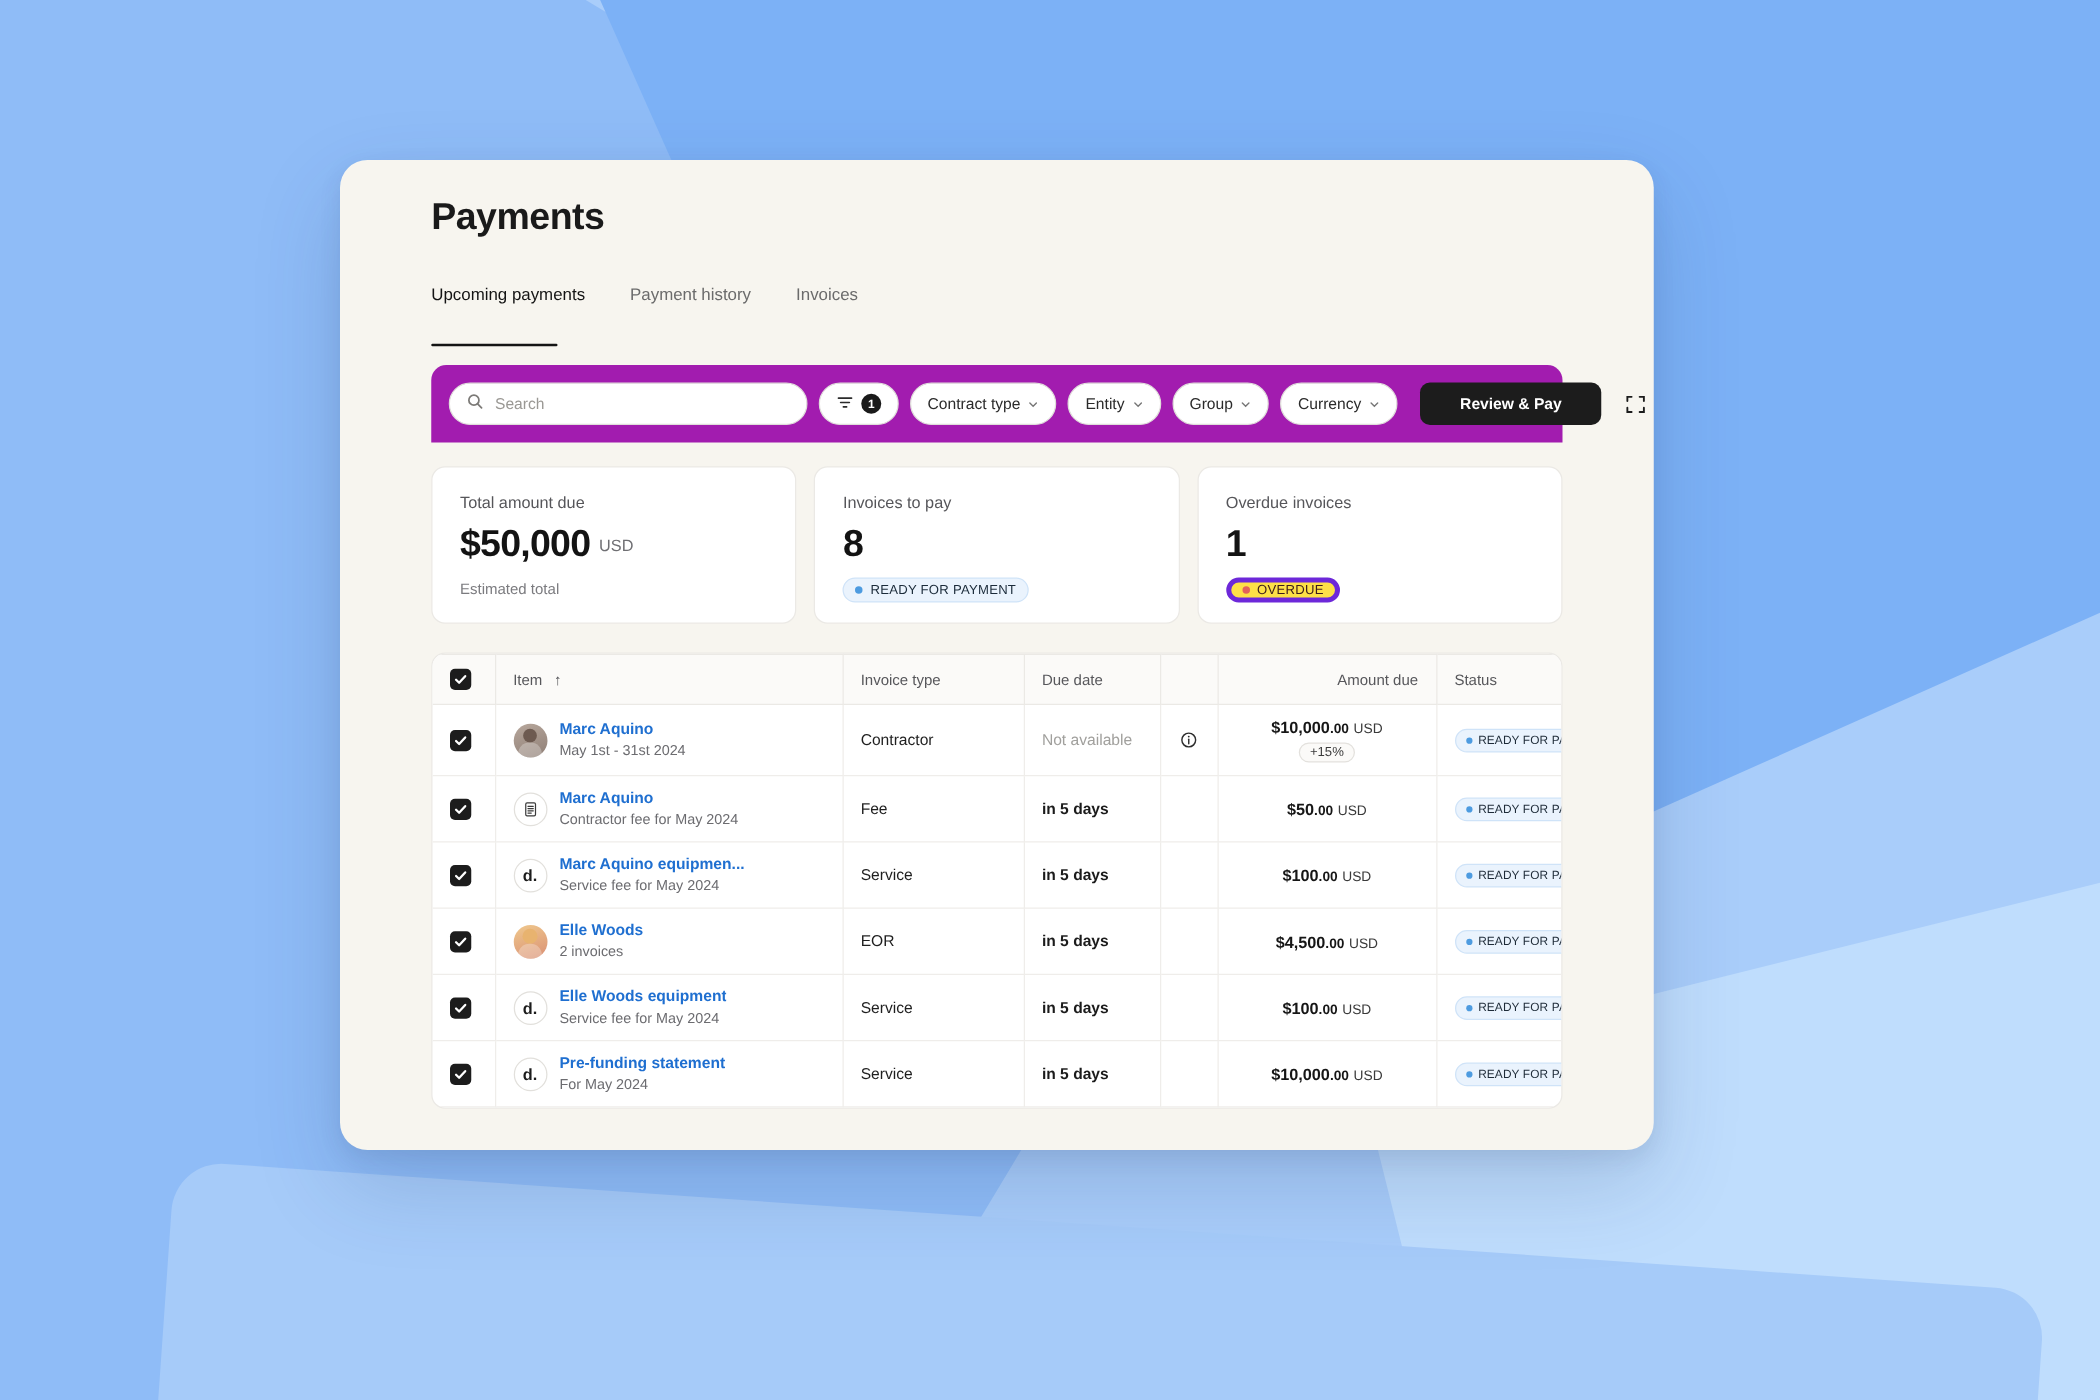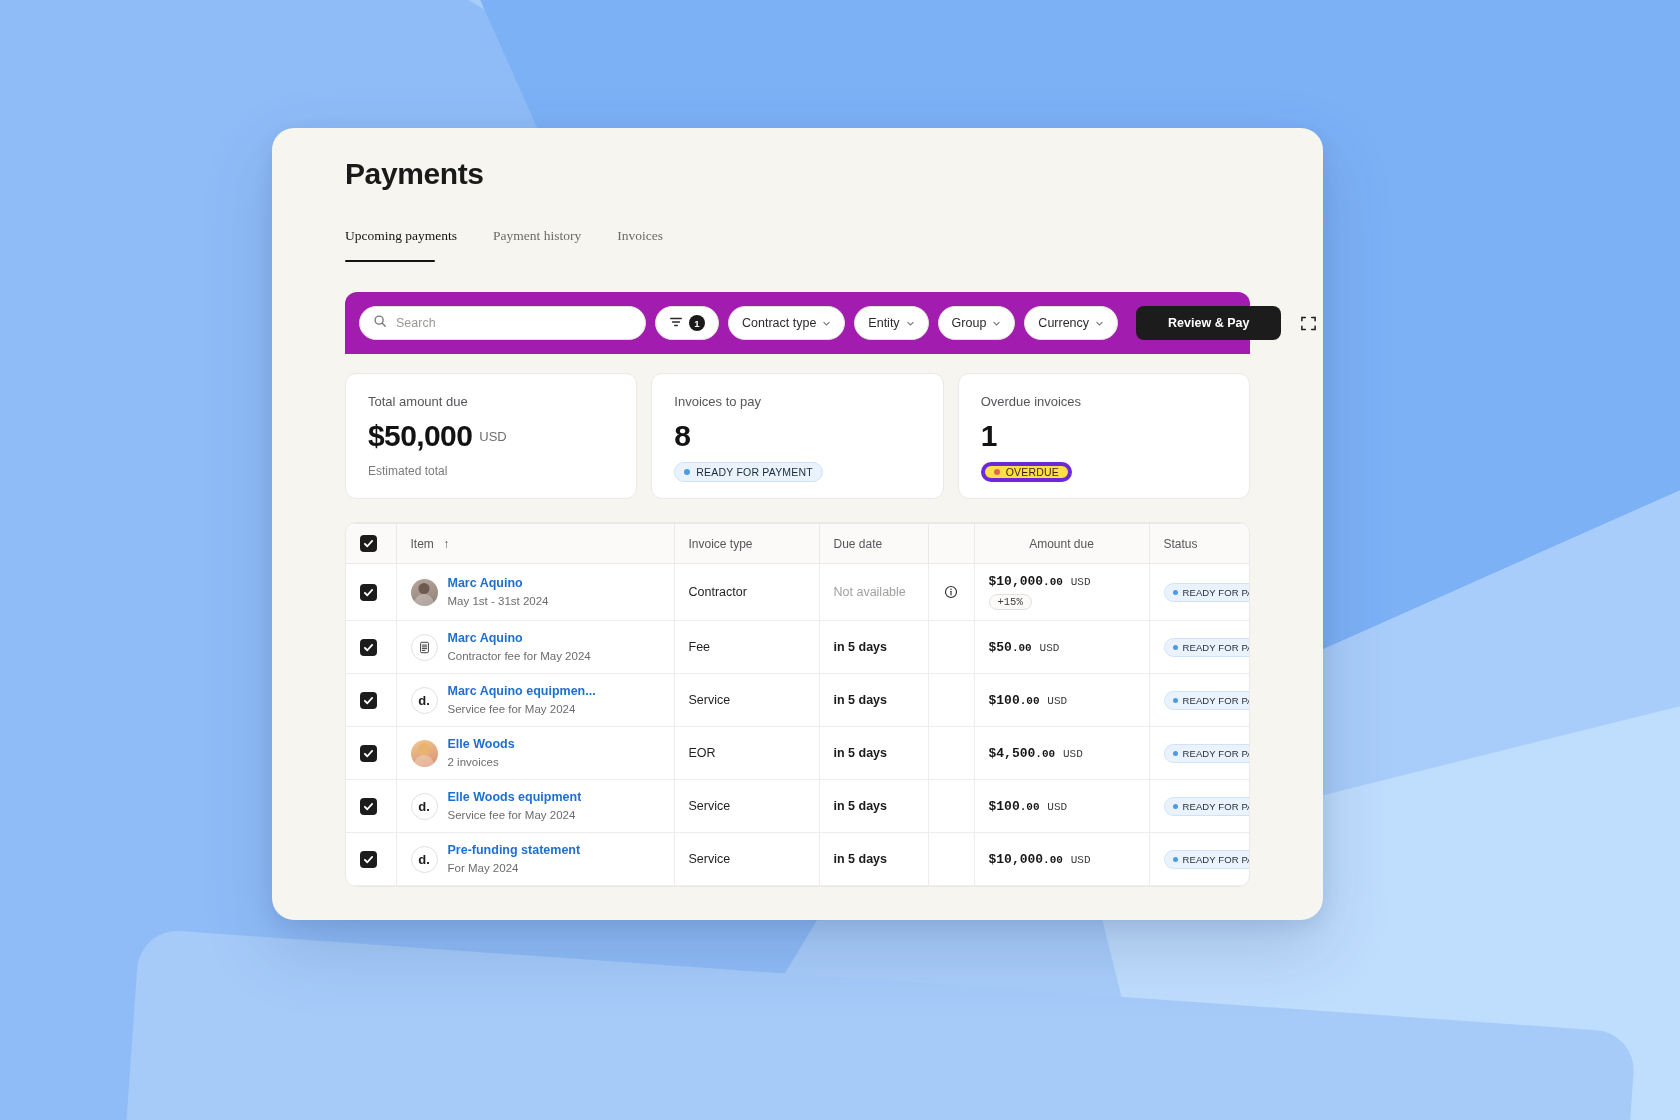--- a/index.html
+++ b/index.html
@@ -81,25 +81,24 @@
   .tabs {
     position: absolute;
     left: 73px; top: 100px;
     display: flex;
     gap: 36px;
     align-items: flex-end;
   }
   .tab {
     font-size: 13.5px;
     color: #6b6b6b;
-    padding-bottom: 18px;
+    padding-bottom: 34px;
     position: relative;
     cursor: pointer;
     white-space: nowrap;
-    font-family: Liberation Serif, serif;
   }
   .tab.active { color: #141414; font-weight: 400; }
   .tab.active::after {
     content: "";
     position: absolute;
     left: 0; right: 22px; bottom: 0;
     height: 2.5px;
     background: #141414;
     border-radius: 2px;
   }
@@ -371,21 +370,21 @@
   }
   .item-sub {
     font-size: 11.5px;
     color: #6c6c70;
     margin-top: 2px;
     white-space: nowrap;
     line-height: 1.25;
   }
   .due-strong { font-weight: 700; color: #1b1b1b; }
   .due-muted  { color: #a1a09d; }
-  .amt { text-align: left; font-weight: 700; font-size: 13px; color: #161616; white-space: nowrap; font-family: Liberation Mono, monospace; }
+  .amt { text-align: center; font-weight: 700; font-size: 13px; color: #161616; white-space: nowrap; }
   .amt .cents { font-weight: 700; font-size: 11px; }
   .amt .cur { font-weight: 400; font-size: 11px; color: #3a3a3a; }
   .surcharge {
     display: inline-block;
     margin-top: 5px;
     border: 1px solid #e3e1dd;
     border-radius: 10px;
     padding: 1px 8px;
     font-size: 10.5px;
     font-weight: 400;
@@ -548,21 +547,21 @@
                 </svg>
             </div>
           </th>
           <th>
             <span>Item</span>
             <span style="margin-left:6px;">↑</span>
           </th>
           <th>Invoice type</th>
           <th>Due date</th>
           <th></th>
-          <th style="text-align:center;">Amount due</th>
+          <th style="text-align:right;">Amount due</th>
           <th>Status</th>
         </tr>
       </thead>
       <tbody id="tbody">
           <tr>
             <td>
               <div class="cb">
                 <svg viewBox="0 0 12 12" fill="none" stroke="#fff" stroke-width="2" stroke-linecap="round" stroke-linejoin="round">
                   <path d="M2 6.3 L4.7 9 L10 3.2"></path>
                 </svg>

